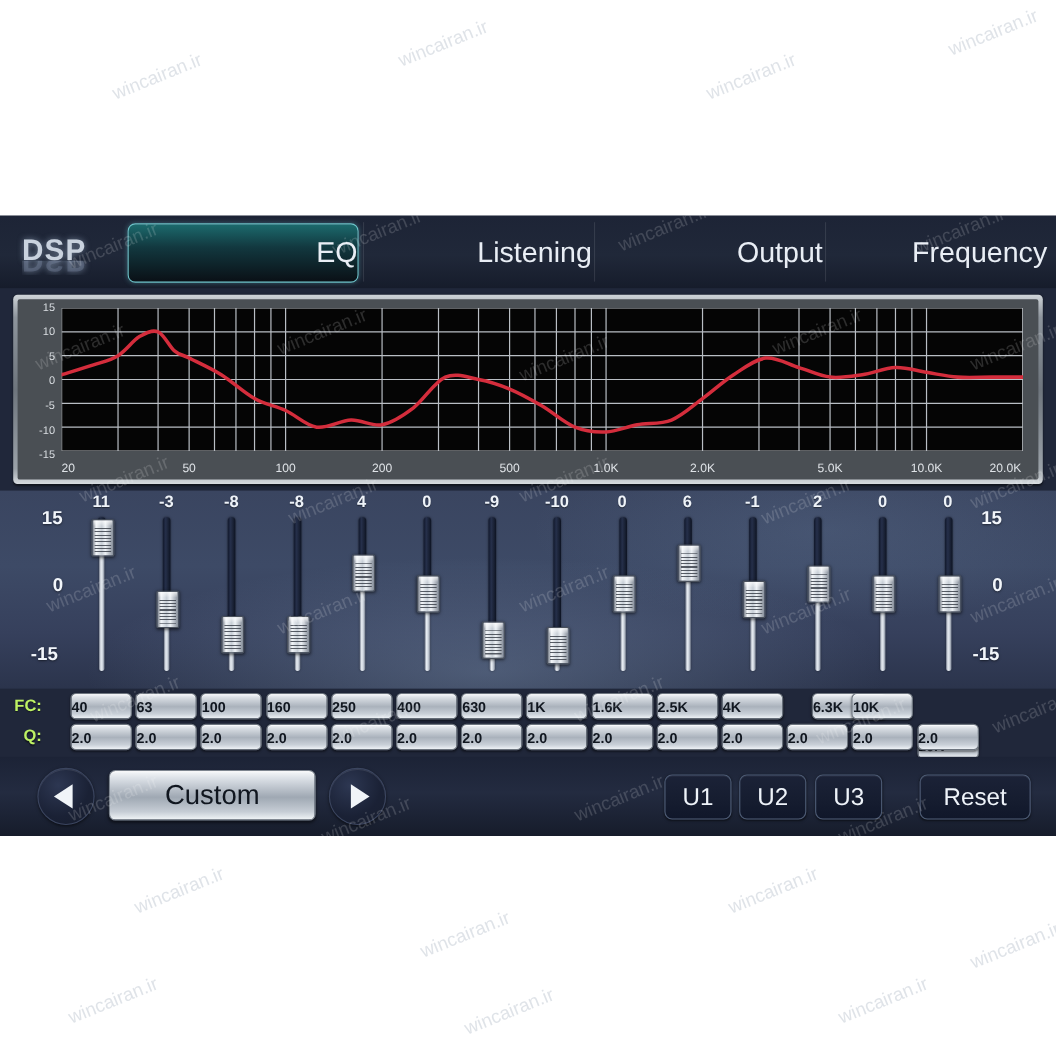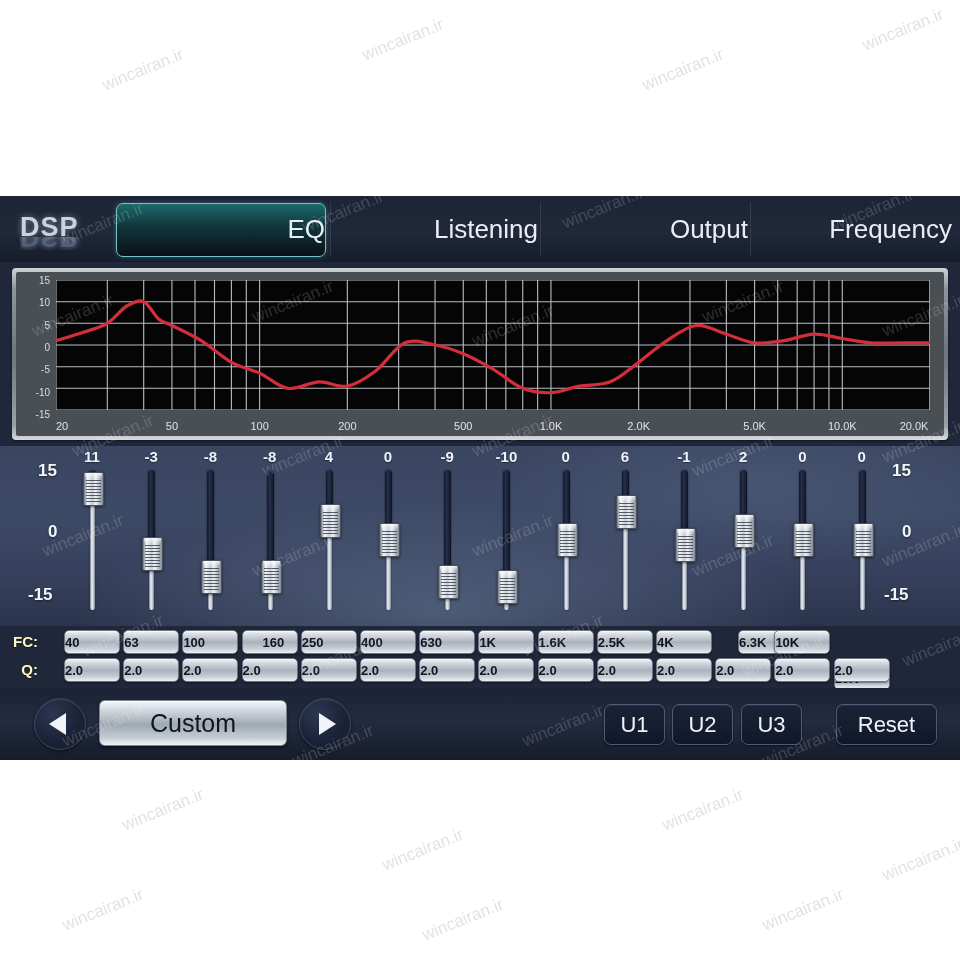--- a/index.html
+++ b/index.html
@@ -122,21 +122,21 @@
     box-shadow:0 0 4px rgba(0,0,0,.3);
     cursor:pointer;
   }
   #pulltab span{
     position:absolute;left:4px;top:11px;color:#63707f;font-size:22px;
     font-family:"Liberation Sans",sans-serif;line-height:24px;
   }
 
   
   .rowlabel{
-    position:absolute;color:#fef9c3;font-size:15px;font-weight:bold;
+    position:absolute;color:#bef264;font-size:15px;font-weight:bold;
     font-family:"Liberation Sans",sans-serif;text-align:right;width:34px;
     text-shadow:0 1px 1px rgba(0,0,0,.45);
   }
   #fcrow,#qrow{position:absolute;left:0;width:960px;height:24px;}
   #fcrow{top:434px;}
   #qrow{top:462px;}
   .cell{
     position:absolute;height:24px;line-height:23px;text-align:left;
     border-radius:5px;border:1px solid #6d757f;
     background:linear-gradient(180deg,#f2f5f8 0%,#d7dce2 16%,#aab2bc 52%,#c9d0d8 82%,#eef2f6 100%);
@@ -372,21 +372,21 @@
       <div id="pulltab">
         <span>‹</span>
       </div>
     </div>
 
     <div id="fcrow">
       <div class="rowlabel" style="left:4px;top:3px;">FC:</div>
     <div class="cell" style="left: 64px; width: 56px;">40</div>
         <div class="cell" style="left: 123.2px; width: 56px;">63</div>
         <div class="cell" style="left: 182.4px; width: 56px;">100</div>
-        <div class="cell" style="left: 241.6px; width: 56px; padding-left: 20px;">160</div>
+        <div class="cell" style="left: 241.6px; width: 56px;">160</div>
         <div class="cell" style="left: 300.8px; width: 56px;">250</div>
         <div class="cell" style="left: 360px; width: 56px;">400</div>
         <div class="cell" style="left: 419.2px; width: 56px;">630</div>
         <div class="cell" style="left: 478.4px; width: 56px;">1K</div>
         <div class="cell" style="left: 537.6px; width: 56px;">1.6K</div>
         <div class="cell" style="left: 596.8px; width: 56px;">2.5K</div>
         <div class="cell" style="left: 656px; width: 56px;">4K</div>
         <div class="cell" style="left: 738px; width: 68px;">6.3K</div>
         <div class="cell" style="left: 774.4px; width: 56px;">10K</div>
         <div class="cell" style="left: 833.6px; width: 56px; margin-top: 36px;">16K</div>

